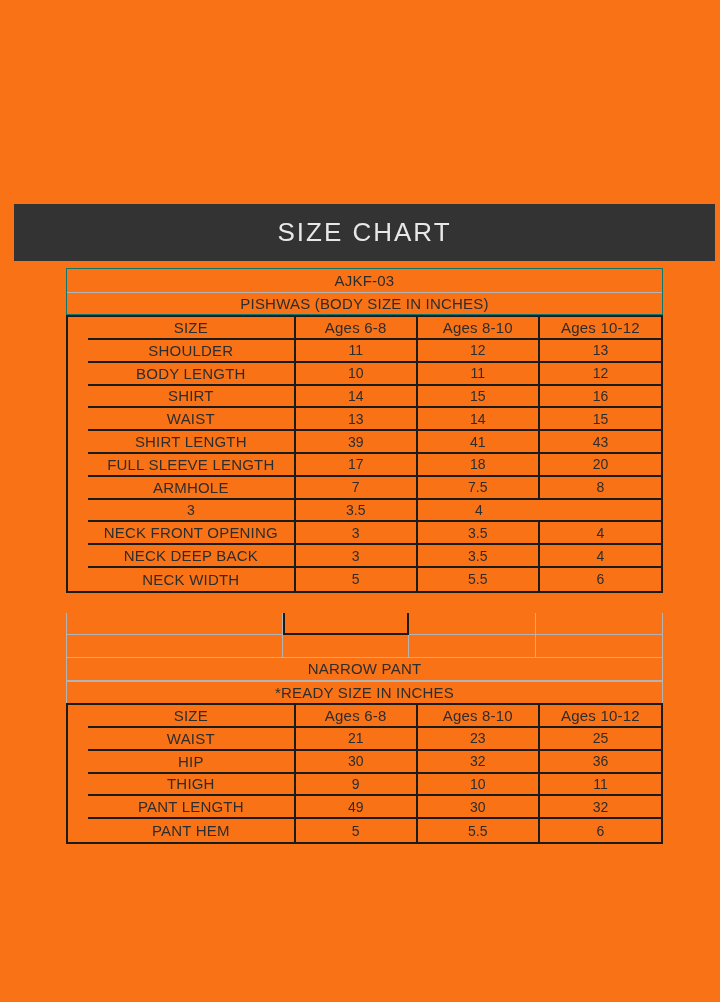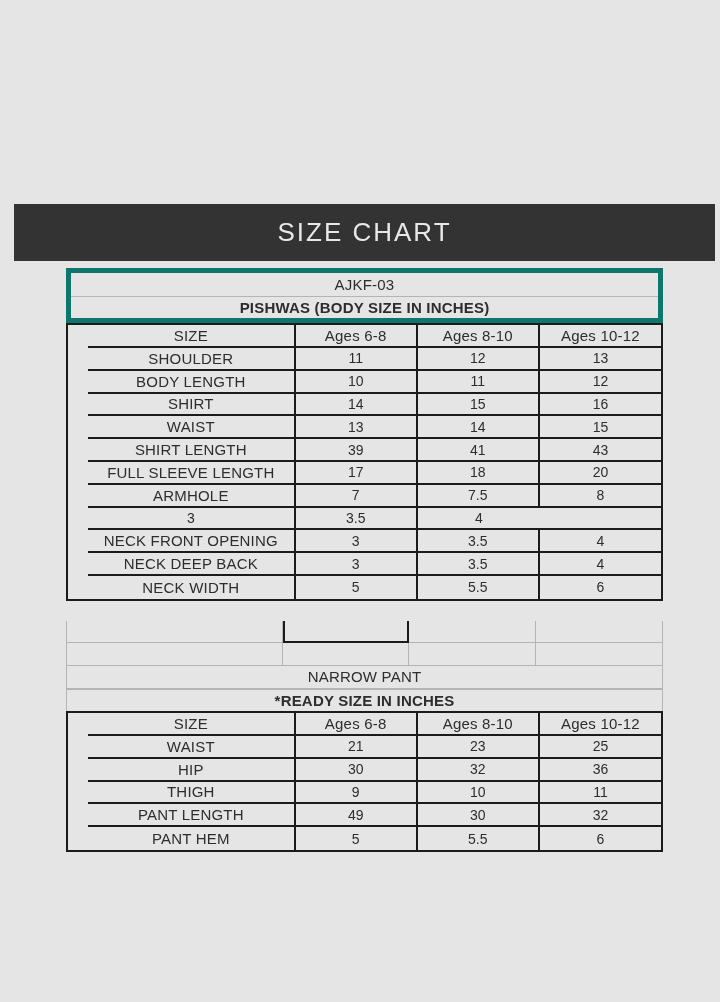--- a/index.html
+++ b/index.html
@@ -1,20 +1,20 @@
 <!DOCTYPE html>
 <html><head>
 <meta charset="utf-8">
 <style>
   * { margin:0; padding:0; box-sizing:border-box; }
   html,body { background:#ffffff; }
   .page {
     position:relative;
     width:720px; height:1002px;
-    background:#e5e5e5;
+    background:#f97316;
     font-family:"Liberation Sans", sans-serif;
     overflow:hidden;
     text-align:right;
   }
 
   
   .title-bar {
     position:absolute;
     left:14px; right:5px;
     top:204px; height:57px;
@@ -37,23 +37,23 @@
 
   .row { display:grid; grid-template-columns:36.24% 21.31% 21.31% auto; }
   .cell, .merged-cell {
     display:flex; align-items:center; justify-content:center;
     overflow:hidden; white-space:nowrap;
   }
   .label-text { font-size:15px; letter-spacing:0.2px; }
   .value-text { font-size:14px; }
 
   
-  .light-box { border:5px solid #0f766e; }
+  .light-box { border:1px solid #0f766e; }
   .merged-row { height:22.6px; }
-  .merged-row + .merged-row { border-top:1px solid #b4b4b4;font-weight:bold; }
+  .merged-row + .merged-row { border-top:1px solid #b4b4b4; }
 
   
   .heavy-table { border:2px solid #1b1b1b;padding-left:20px; }
   .heavy-table .row { height:22.8px; }
   .heavy-table .row:not(:last-child) { border-bottom:2px solid #1b1b1b; }
   .heavy-table .cell:not(:last-child) { border-right:2px solid #1b1b1b; }
 
   
   .mid-box { border-left:1px solid #b4b4b4; border-right:1px solid #b4b4b4;margin-top:20px; }
   .gap-row { height:22.6px; }

